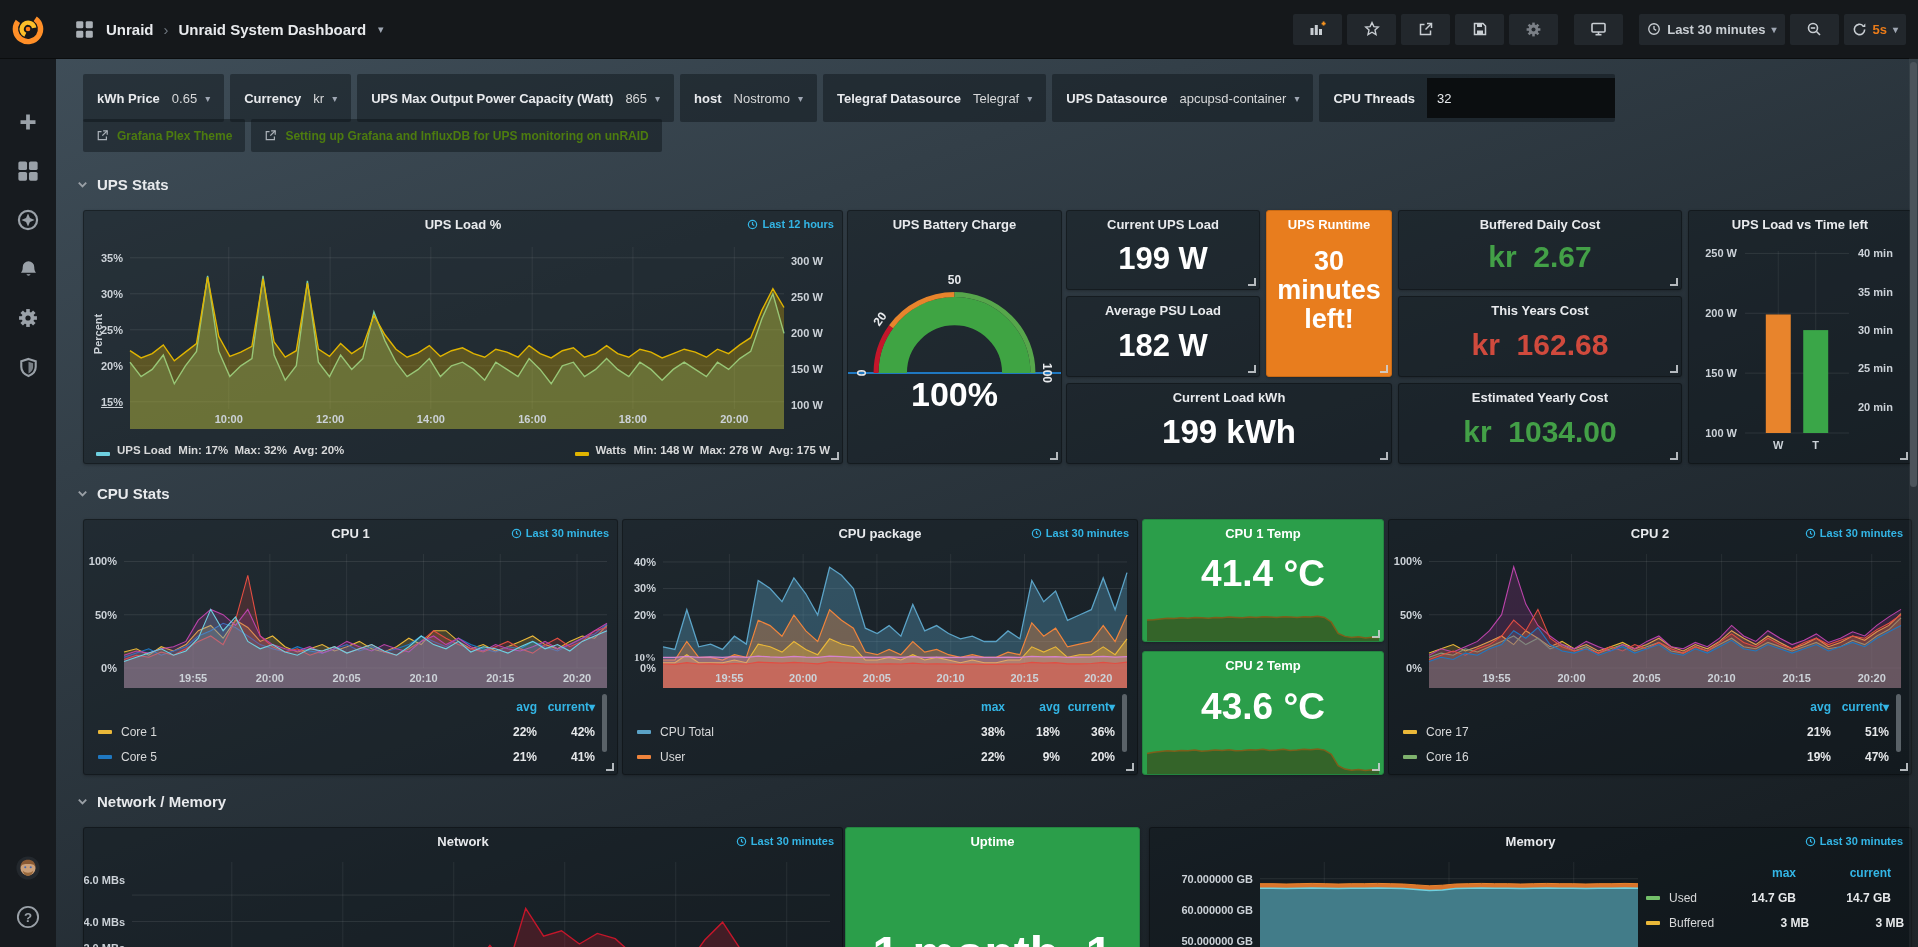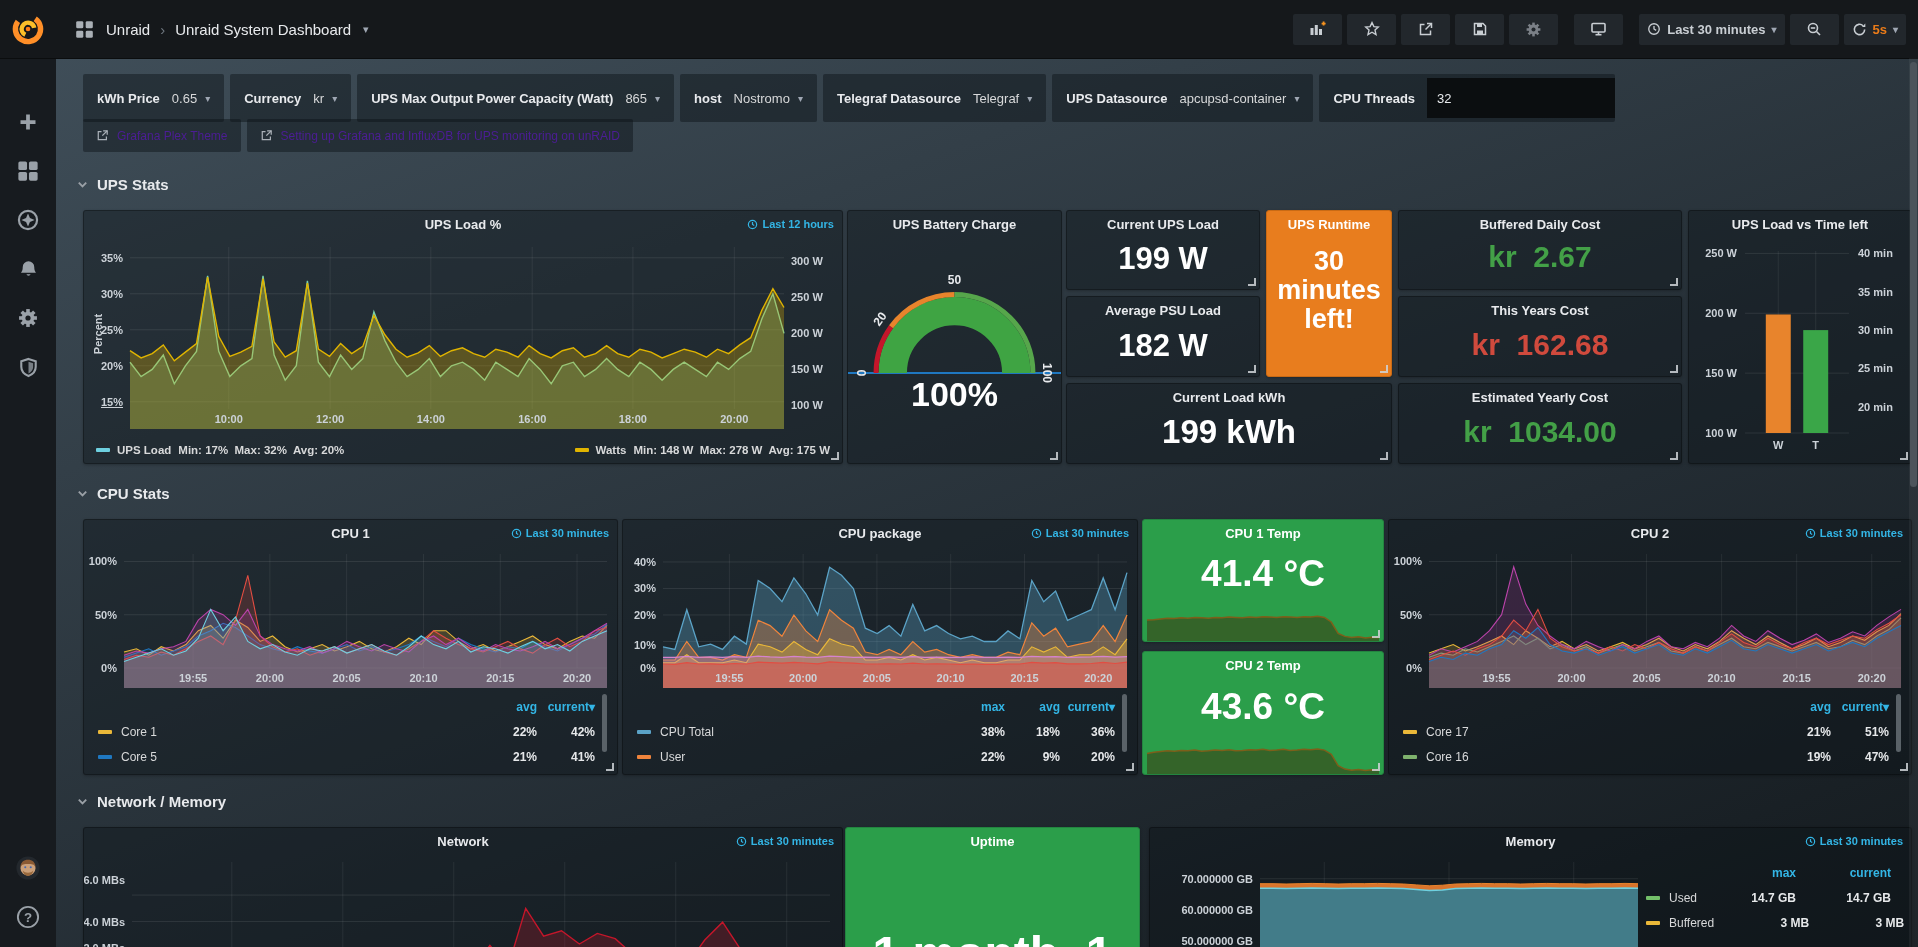--- a/index.html
+++ b/index.html
@@ -4,60 +4,60 @@
 <style>
   html,body{margin:0;padding:0}
   body{width:1918px;height:947px;overflow:hidden;position:relative;
     background:linear-gradient(160deg,#41505b 0%,#333f48 30%,#232c33 65%,#141a1e 100%);
     font-family:"Liberation Sans",sans-serif;color:#d8d9da}
   svg{display:block}
   
   .navbar{position:absolute;top:0;left:0;right:0;height:58px;background:#15181b;border-bottom:1px solid rgba(0,0,0,.45);display:flex;align-items:center;z-index:6}
   .logo{width:56px;height:58px;display:flex;align-items:center;justify-content:center}
   .crumb{display:flex;align-items:center;gap:10px;font-size:15px;color:#e8eaed;margin-left:16px}
-  .crumb-name{font-weight:400;cursor:pointer}
+  .crumb-name{font-weight:700;cursor:pointer}
   .crumb-sep{color:#707880}
   .crumb-caret{color:#9fa7b3;font-size:11px;margin-left:2px}
   .nav-right{margin-left:auto;display:flex;align-items:center;gap:5px;padding-right:12px}
   .nbtn{height:31px;min-width:33px;background:#22272c;border-radius:2px;display:flex;align-items:center;justify-content:center;color:#c9ced3;padding:0 8px;font-size:13px;font-weight:700;gap:6px;cursor:pointer}
   .nbtn.dim{color:#7b8087}
   .gap{width:6px}
   .refresh-int{color:#eb7b18}
   .caret{color:#9fa7b3;font-size:10px}
   
   .sidebar{position:absolute;top:58px;left:0;width:56px;bottom:0;background:#171b1f;z-index:5;display:flex;flex-direction:column;align-items:center;padding-top:52px}
   .sb-icon{width:24px;height:24px;color:#9aa1a8;margin-bottom:25px;display:flex;align-items:center;justify-content:center;cursor:pointer}
   .sb-bottom{margin-top:auto;display:flex;flex-direction:column;align-items:center}
   
   .vrow{position:absolute;left:83px;top:74px;display:flex;gap:6px;z-index:2}
   .vbox{height:40px;background:rgba(10,17,22,.45);border-radius:2px;display:flex;align-items:center;padding:4px 14px;gap:12px;font-size:13px;cursor:pointer}
   .vlabel{font-weight:700;color:#e8eaed;white-space:nowrap}
   .vval{color:#d8d9da;display:flex;gap:8px;align-items:center;white-space:nowrap}
   .vbox.has-input{padding-right:0}
   .vinput{width:168px;height:40px;background:#0b0e10;border:none;color:#e8eaed;font-size:13px;padding:0 10px;font-family:"Liberation Sans",sans-serif;outline:none}
   .lrow{position:absolute;left:83px;top:119px;display:flex;gap:6px;z-index:2}
-  .lbox{height:33px;background:rgba(10,17,22,.45);border-radius:2px;display:flex;align-items:center;padding:0 13px;gap:8px;font-size:12px;font-weight:400;color:#4c1d95;cursor:pointer}
+  .lbox{height:33px;background:rgba(10,17,22,.45);border-radius:2px;display:flex;align-items:center;padding:0 13px;gap:8px;font-size:12px;font-weight:700;color:#4d7c0f;cursor:pointer}
   .lbox svg{color:#aab1b8}
   
   .section-h{position:absolute;display:flex;align-items:center;gap:8px;font-size:15px;font-weight:700;color:#e8eaed;cursor:pointer}
   .section-h svg{color:#9aa0a6}
   .panel{position:absolute;background:rgba(12,19,24,.42);border:1px solid rgba(0,0,0,.30);border-radius:3px;box-shadow:0 1px 3px rgba(0,0,0,.25);overflow:hidden}
   .panel.orange{background:#e87d1e;border-color:#c96a14}
   .panel.green{background:#2b9e4a;border-color:#238540}
   .p-title{position:absolute;top:6px;left:0;right:0;text-align:center;font-size:13px;font-weight:700;color:#e8eaed;cursor:pointer;z-index:2}
   .p-time{position:absolute;top:7px;right:8px;font-size:11px;font-weight:700;color:#33b5e5;display:flex;align-items:center;gap:4px;cursor:pointer;z-index:2}
   .chart{position:absolute;left:0;right:0}
   .tick{position:absolute;font-size:11px;font-weight:600;color:#ccd2d8;white-space:nowrap}
   .tick.l{transform:translate(-100%,-50%)}
   .tick.rr{transform:translate(0,-50%)}
   .tick.xl{transform:translate(-50%,-50%)}
   .axis-title{position:absolute;font-size:11px;font-weight:600;color:#ccd2d8}
   .swatch{display:inline-block;width:14px;height:4px;border-radius:1px;vertical-align:middle;flex:none}
   .ups-legend{position:absolute;left:12px;right:12px;bottom:7px;display:flex;justify-content:space-between;font-size:11.5px;font-weight:700;color:#d8d9da}
-  .ul-item{display:flex;align-items:center;gap:7px;white-space:pre}
+  .ul-item{display:flex;align-items:flex-end;gap:7px;white-space:pre}
   .legend{position:absolute;left:14px;right:22px;bottom:5px;font-size:12px}
   .lg-head,.lg-row{display:flex;align-items:center;height:25px}
   .lg-col{color:#33b5e5;font-weight:700;text-align:right;flex:none}
   .lg-name{flex:1;color:#d8d9da;margin-left:9px}
   .lg-head .lg-name{margin-left:23px}
   .lg-val{text-align:right;font-weight:600;color:#e6e8ea;flex:none}
   .lg-scroll{position:absolute;right:-12px;top:0;width:5px;height:58px;background:#5a6268;border-radius:3px}
   .stat-value{position:absolute;left:0;right:0;text-align:center;font-weight:700;color:#fff;white-space:pre;line-height:1.08}
   .v-green{color:#43a047}.v-red{color:#d04a3d}
   .gtick{position:absolute;font-size:12px;font-weight:700;color:#e8eaed}
@@ -550,21 +550,21 @@
         <path d="M40.0 116.0L51.9 116.3L63.8 114.7L75.7 116.0L87.6 115.8L99.5 116.3L111.4 115.5L123.3 116.0L135.2 114.2L147.1 114.7L159.0 115.2L170.9 114.4L182.8 115.0L194.7 115.8L206.6 113.9L218.5 114.7L230.4 115.2L242.3 116.0L254.2 116.0L266.1 115.8L277.9 116.0L289.8 115.2L301.7 116.0L313.6 115.8L325.5 116.0L337.4 116.3L349.3 116.0L361.2 116.3L373.1 116.3L385.0 116.0L396.9 116.0L408.8 114.4L420.7 115.2L432.6 114.7L444.5 115.8L456.4 115.8L468.3 115.5L480.2 114.4L492.1 115.5L504.0 114.2L504 140L40 140Z" fill="rgba(226,77,66,0.45)" stroke="none"></path>
         <path d="M40.0 116.0L51.9 116.3L63.8 114.7L75.7 116.0L87.6 115.8L99.5 116.3L111.4 115.5L123.3 116.0L135.2 114.2L147.1 114.7L159.0 115.2L170.9 114.4L182.8 115.0L194.7 115.8L206.6 113.9L218.5 114.7L230.4 115.2L242.3 116.0L254.2 116.0L266.1 115.8L277.9 116.0L289.8 115.2L301.7 116.0L313.6 115.8L325.5 116.0L337.4 116.3L349.3 116.0L361.2 116.3L373.1 116.3L385.0 116.0L396.9 116.0L408.8 114.4L420.7 115.2L432.6 114.7L444.5 115.8L456.4 115.8L468.3 115.5L480.2 114.4L492.1 115.5L504.0 114.2" fill="none" stroke="#E24D42" stroke-width="1.2"></path>
       </svg>
       <span class="tick xl" style="left: 106.352px; top: 130px;">19:55</span>
       <span class="tick xl" style="left: 180.128px; top: 130px;">20:00</span>
       <span class="tick xl" style="left: 253.904px; top: 130px;">20:05</span>
       <span class="tick xl" style="left: 327.68px; top: 130px;">20:10</span>
       <span class="tick xl" style="left: 401.456px; top: 130px;">20:15</span>
       <span class="tick xl" style="left: 475.232px; top: 130px;">20:20</span>
       <span class="tick l" style="left: 33px; top: 120px;">0%</span>
-      <span class="tick l" style="left: 33px; top: 97px;">10%</span>
+      <span class="tick l" style="left: 33px; top: 109px; font-family: Liberation Serif, serif;">10%</span>
       <span class="tick l" style="left: 33px; top: 66.9767px;">20%</span>
       <span class="tick l" style="left: 33px; top: 40.4651px;">30%</span>
       <span class="tick l" style="left: 33px; top: 13.9535px;">40%</span>
     </div>
   <div class="legend">
     <span class="lg-scroll"></span>
   <div class="lg-head">
         <span class="lg-name"></span>
         <span class="lg-col" style="width: 55px;">max</span>
         <span class="lg-col" style="width: 55px;">avg</span>

